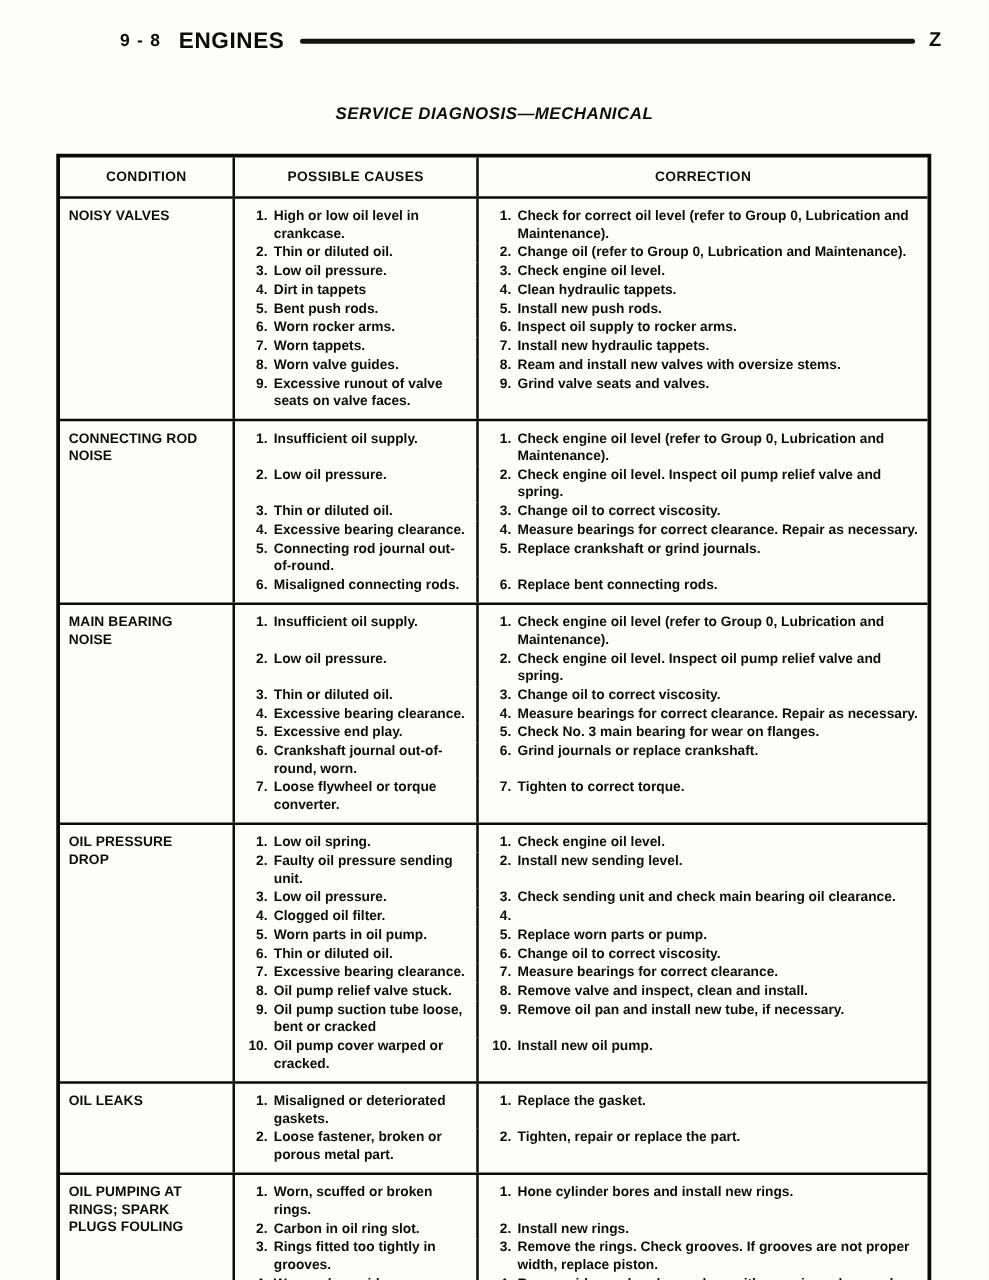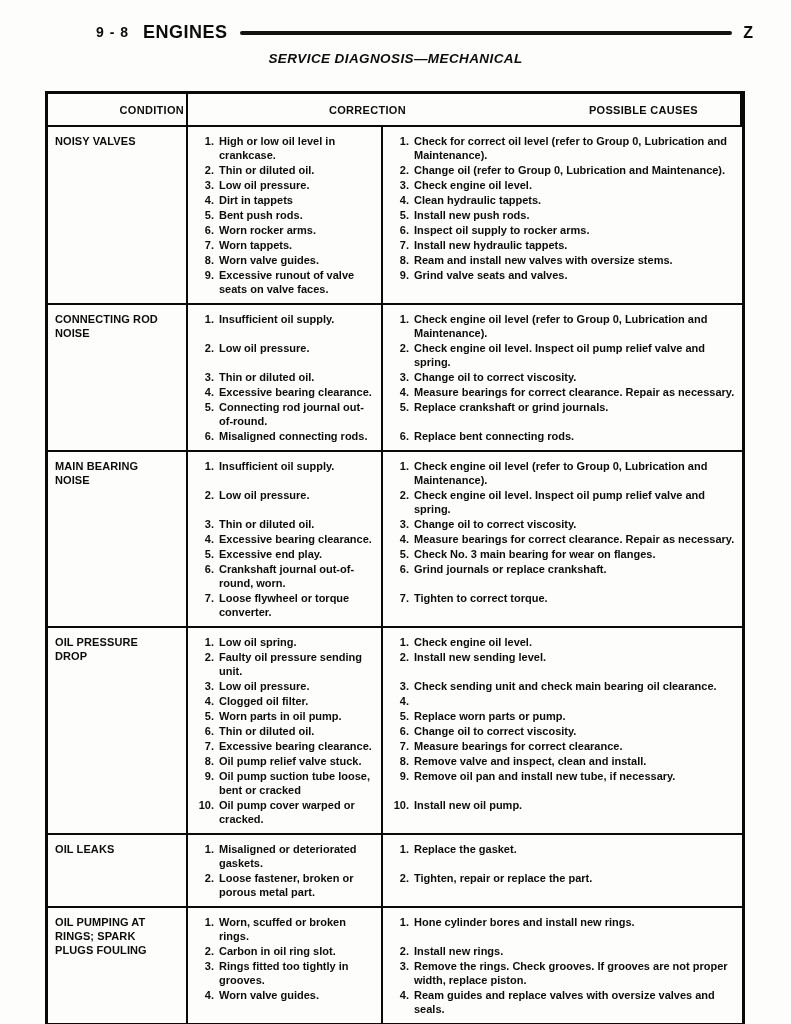--- a/index.html
+++ b/index.html
@@ -15,35 +15,35 @@
   .page-top {
     display: flex; align-items: center;
     margin: 22px 38px 0 48px; height: 20px;
   }
   .page-num { font-size: 14px; letter-spacing: 1px; white-space: nowrap; margin-left: 48px; }
   .section-name { font-size: 18px; letter-spacing: 0.5px; margin-left: 14px; white-space: nowrap; }
   .head-rule { flex: 1; height: 4px; background: #131313; margin: 2px 11px 0 12px; border-radius: 2px; }
   .corner-letter { font-size: 16px; margin-top: 2px; }
   
   .doc-title {
-    text-align: center; margin-top: 9px;
+    text-align: center; margin-top: 41px;
     font-size: 13.5px; font-style: italic; letter-spacing: 0.4px;
   }
   
   .diag-table {
     width: 700px; margin: 25px 0 0 45px;
     border: 3px solid #0a0a0a; background: #fdfdfb;
     font-size: 11px; line-height: 14px;
   }
   .thead { display: flex; border-bottom: 2px solid #0a0a0a; }
   .th {
     padding: 9px 2px 8px 2px; text-align: center;
     font-size: 11px; letter-spacing: 0.3px;
   }
-  .col-cond  { flex: 0 0 140px; border-right: 2px solid #0a0a0a; text-align: right; }
+  .col-cond  { flex: 0 0 140px; border-right: 2px solid #0a0a0a; }
   .col-cause { flex: 0 0 195px; border-right: 2px solid #0a0a0a; }
   .col-corr  { flex: 1; }
   .trow { display: flex; }
   .trow + .trow { border-top: 2px solid #0a0a0a; }
   .cond-cell {
     flex: 0 0 140px; border-right: 2px solid #0a0a0a;
     padding: 7px 15px 6px 7px; letter-spacing: 0.1px;
   }
   .items-wrap { flex: 1; display: flex; flex-direction: column; }
   .item-row { display: flex; align-items: stretch; flex: 0 0 auto; }
@@ -67,22 +67,22 @@
   <span class="section-name">ENGINES</span>
   <span class="head-rule"></span>
   <span class="corner-letter">Z</span>
 </div>
 
 <div class="doc-title">SERVICE DIAGNOSIS—MECHANICAL</div>
 
 <div class="diag-table">
   <div class="thead">
     <div class="th col-cond">CONDITION</div>
+    <div class="th col-cause">POSSIBLE CAUSES</div>
     <div class="th col-corr">CORRECTION</div>
-    <div class="th col-cause">POSSIBLE CAUSES</div>
   </div>
   <div>
       <div class="trow">
         <div class="cond-cell">NOISY VALVES</div>
         <div class="items-wrap">
           <div class="item-row">
             <div class="cause-cell">
               <span class="num">1.</span>
               <span class="txt">High or low oil level in crankcase.</span>
             </div>

